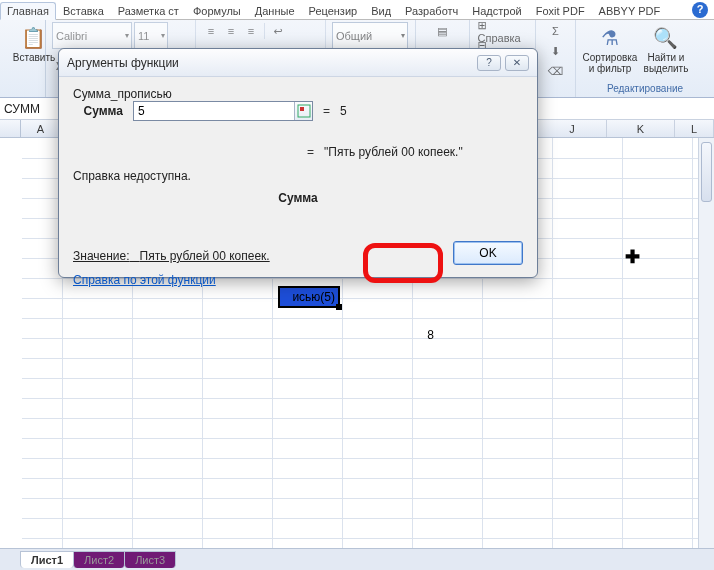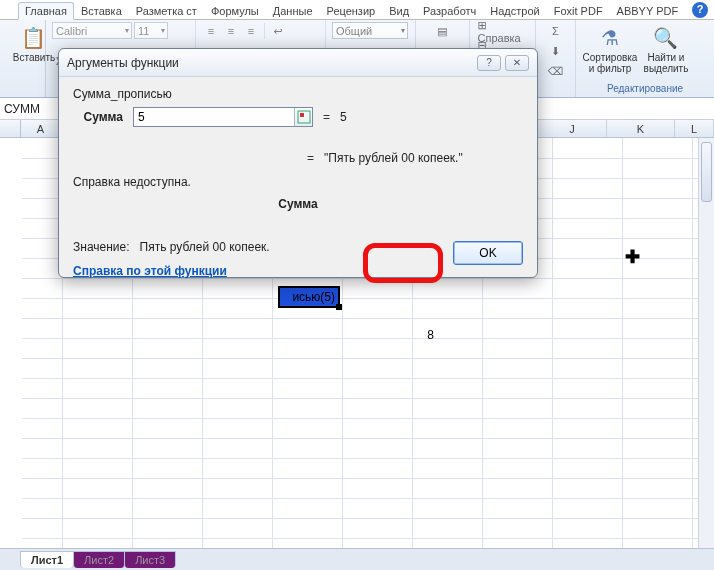--- a/index.html
+++ b/index.html
@@ -1,31 +1,31 @@
 <!DOCTYPE html>
 <html><head>
 <meta charset="utf-8">
 <style>
 * { box-sizing: border-box; margin: 0; padding: 0; font-family: "Segoe UI", Tahoma, sans-serif; }
 body { width: 714px; height: 570px; background: #fff; overflow: hidden; position: relative; font-size: 11px; }
 
 
-.ribbon-tabs { display: flex; background: #fff; border-bottom: 1px solid #bbb; height: 20px; align-items: flex-end; padding-left: 18px; position: relative; }
+.ribbon-tabs { display: flex; background: #fff; border-bottom: 1px solid #bbb; height: 20px; align-items: flex-end; position: relative; }
 .ribbon-tabs .tab { padding: 2px 6px; font-size: 11px; color: #444; cursor: pointer; border: 1px solid transparent; position: relative; top:1px;}
 .ribbon-tabs .tab.active { background: #f5f8fd; border: 1px solid #b5c5dd; border-bottom: 1px solid #f5f8fd; border-radius: 3px 3px 0 0; }
 .ribbon-help { position: absolute; right: 6px; top: 2px; width: 16px; height: 16px; border-radius: 50%; background: #2b6bd1; color: #fff; text-align: center; line-height: 15px; font-weight: bold; font-size: 11px;}
 
 
 .ribbon-body { height: 78px; background: linear-gradient(#f3f6fb,#e4ecf7); border-bottom: 1px solid #a9b8d2; display: flex; }
 .ribbon-group { border-right: 1px solid #c6d2e3; padding: 2px 6px 0 6px; display: flex; flex-direction: column; justify-content: space-between; }
 .ribbon-group .label { font-size: 10px; color: #426ca8; text-align: center; padding: 1px 0 3px 0;}
 .ribbon-row { display:flex; gap:2px; align-items:center; }
 .rb-btn { min-width:18px; height:18px; border:1px solid transparent; border-radius:2px; display:flex; align-items:center; justify-content:center; font-size:11px; color:#333; cursor:pointer;}
 .rb-sep { width:1px; height:16px; background:#c6d2e3; margin:0 2px;}
-.rb-combo { height:17px; border:1px solid #a7b8d0; background:#fff; font-size:11px; padding:0 14px 0 3px; position:relative; min-width:60px; display:flex; align-items:center; color:#555;}
+.rb-combo { height:27px; border:1px solid #a7b8d0; background:#fff; font-size:11px; padding:0 14px 0 3px; position:relative; min-width:60px; display:flex; align-items:center; color:#555;}
 .rb-combo::after { content:"▾"; position:absolute; right:2px; font-size:8px; color:#555;}
 .big-btn { display:flex; flex-direction:column; align-items:center; width:56px; padding-top:2px; cursor:pointer;}
 .big-btn .ic { width:28px; height:28px; display:flex; align-items:center; justify-content:center; font-size:20px;}
 .big-btn .tx { font-size:10px; text-align:center; line-height:11px; color:#333;}
 
 
 .namebox-row { height:22px; display:flex; align-items:stretch; border-bottom:1px solid #c9d2e0;}
 .namebox { width:60px; border-right:1px solid #c9d2e0; background:#fff; font-size:12px; padding:4px 4px; color:#222;}
 .fx-area { flex:1; background:#fff;}
 
@@ -43,33 +43,33 @@
 .cell-val { position:absolute; font-size:12px; color:#000; text-align:right; }
 
 .plus-cursor { position:absolute; font-size:18px; color:#000; left:625px; top:108px; font-weight:bold; text-shadow:0 0 2px #fff;}
 
 
 .dialog { position:absolute; left:58px; top:48px; width:480px; background:#f0f0f0; border:1px solid #6e7f98; border-radius:6px; box-shadow:0 4px 18px rgba(0,0,0,.35); }
 .dlg-title { height:28px; background:linear-gradient(#fdfdfe,#e6ecf5); border-bottom:1px solid #cdd6e4; border-radius:6px 6px 0 0; display:flex; align-items:center; padding:0 8px; font-size:12px; color:#2a2a2a;}
 .dlg-title .spacer{flex:1;}
 .dlg-title .win-btn{ width:24px; height:16px; border:1px solid #a8b4c7; border-radius:3px; background:linear-gradient(#f7fafd,#dfe7f1); margin-left:4px; display:flex; align-items:center; justify-content:center; font-size:10px; color:#4a5a72; cursor:pointer;}
 .dlg-body { padding:10px 14px 12px 14px; font-size:12px; color:#222;}
-.fn-name { margin-bottom:6px; font-size:12px;}
+.fn-name { font-size:12px;}
 .arg-row { display:flex; align-items:center; gap:10px; margin-bottom:6px;}
 .arg-row .albl{ width:50px; text-align:right; font-weight:bold;}
 .arg-input-wrap{ position:relative; width:180px;}
 .arg-input{ width:100%; height:20px; border:1px solid #7a8aa3; background:#fff; padding:0 22px 0 4px; font-size:12px;}
 .arg-pick{ position:absolute; right:1px; top:1px; width:18px; height:18px; border-left:1px solid #a8b4c7; display:flex; align-items:center; justify-content:center; cursor:pointer; background:linear-gradient(#fbfcfe,#e7edf5);}
 .arg-pick svg{display:block;}
 .eq { color:#333;}
 .result-line { margin-left:234px; margin-top:24px; font-size:12px;}
 .help-un { margin-top:10px; font-size:12px;}
 .center-lbl { text-align:center; font-weight:bold; margin-top:8px;}
-.val-line { margin-top:29px; font-size:12px;}
-.help-link { color:#0b57c4; text-decoration:underline; cursor:pointer; display:inline-block; margin-top:10px;font-weight:bold;}
+.val-line { margin-top:44px; font-size:12px;text-decoration:underline;}
+.help-link { color:#0b57c4; text-decoration:underline; cursor:pointer; display:inline-block; margin-top:10px;}
 .dlg-buttons { position:absolute; right:14px; bottom:12px; display:flex; gap:10px;}
 .btn { width:70px; height:24px; border:1px solid #8c99ad; border-radius:3px; background:linear-gradient(#fefefe,#e3e9f2); font-size:12px; cursor:pointer;}
 .btn.primary { border:1px solid #3f77c9; box-shadow:0 0 0 1px #9cc1f0 inset; background:linear-gradient(#f5faff,#dbeafd);}
 .ok-highlight { position:absolute; width:80px; height:40px; border:5px solid #e11; border-radius:12px; pointer-events:none;}
 
 
 .sheet-bar { position:absolute; left:0; right:0; bottom:0; height:22px; background:#e3e9f3; border-top:1px solid #b7c3d6; display:flex; align-items:center; padding-left:20px; gap:0;}
 .sheet-tab { padding:2px 10px; font-size:11px; border:1px solid #b7c3d6; border-bottom:none; background:#701a75; border-radius:0 0 4px 4px; margin-right:-1px; cursor:pointer; color:#999;}
 .sheet-tab.active{ background:#fff; color:#333; font-weight:bold;}
 .scroll-v { position:absolute; right:0; top:138px; bottom:22px; width:16px; background:#eef2f8; border-left:1px solid #cbd4e2;}

